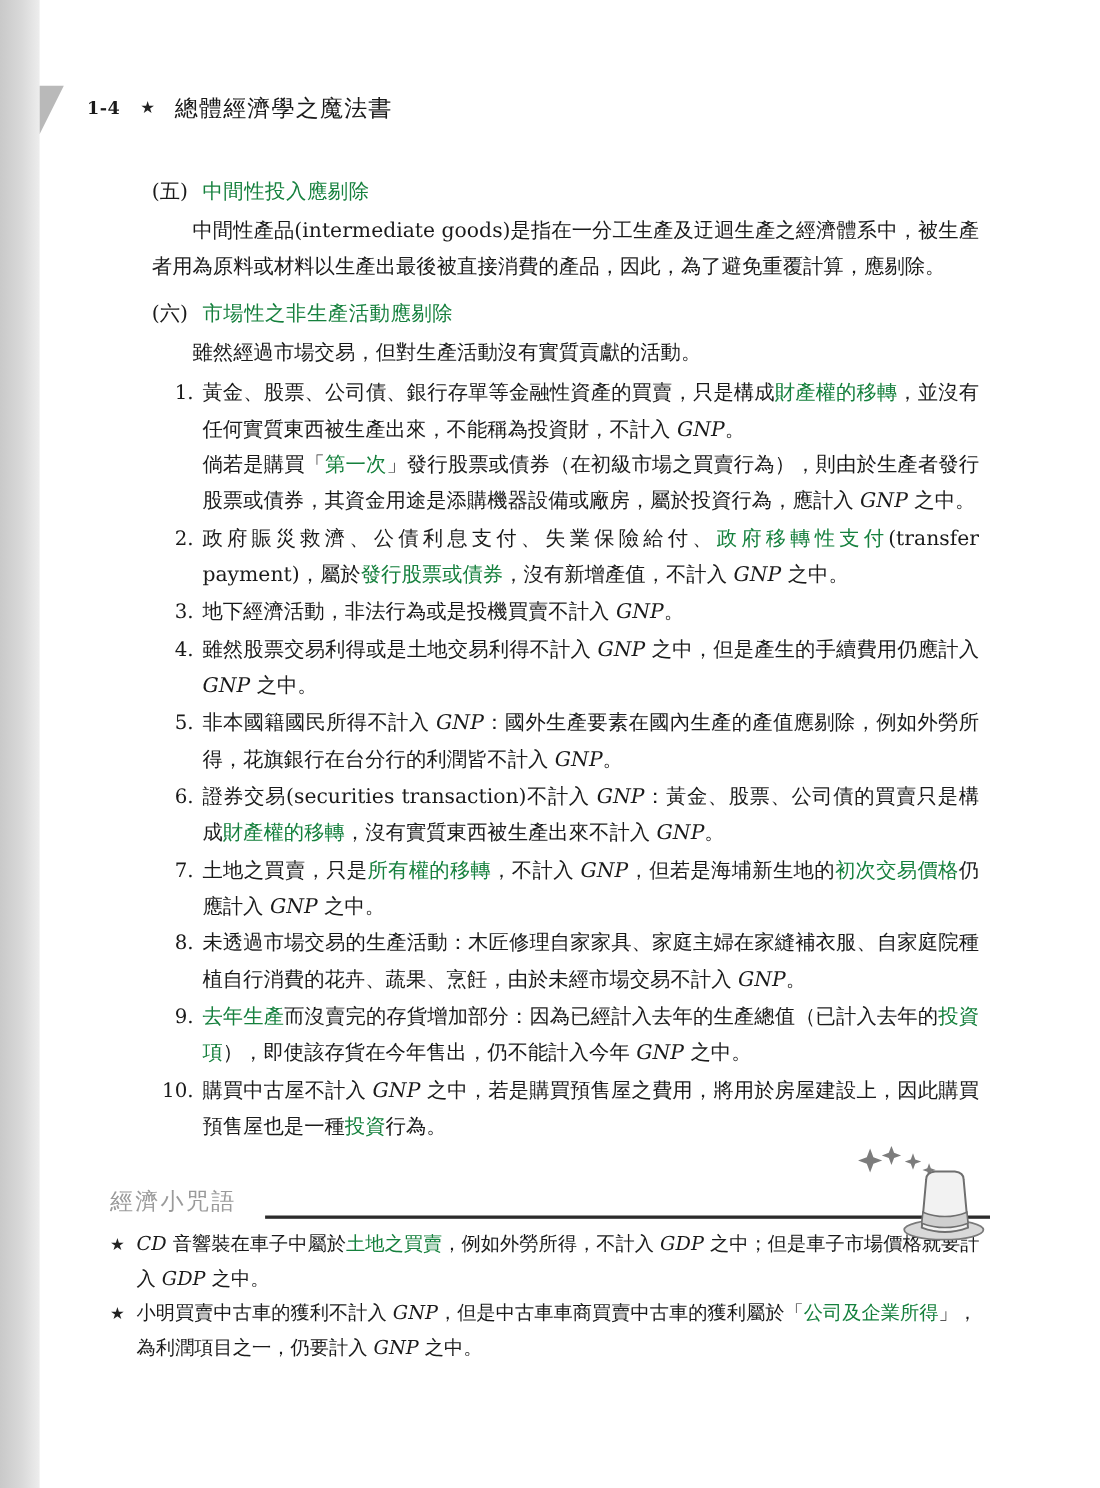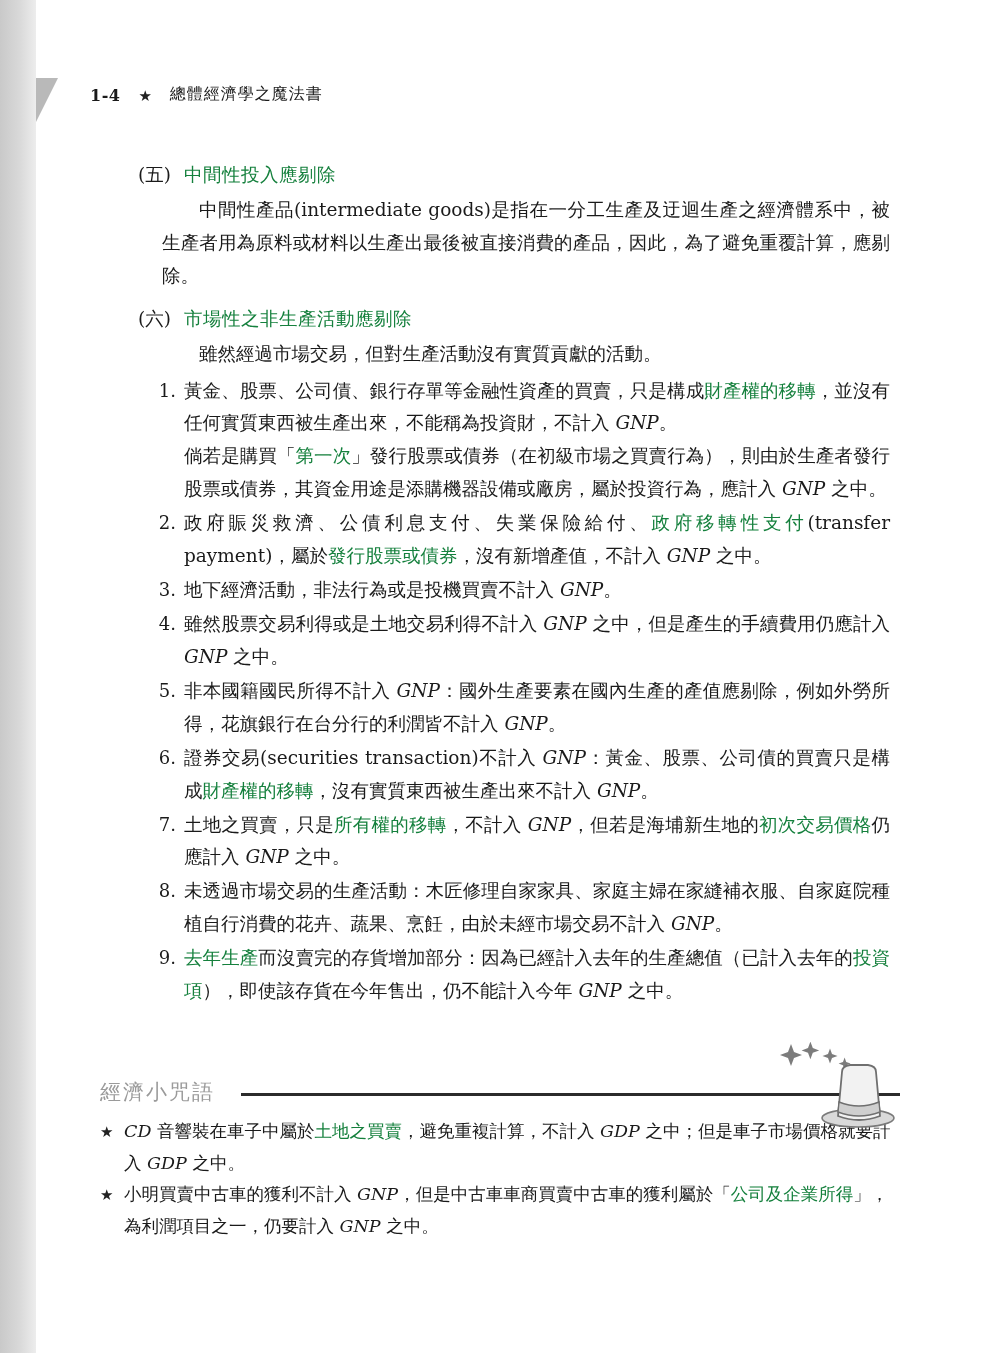--- a/index.html
+++ b/index.html
@@ -26,34 +26,34 @@
     left: 36px; top: 78px;
     width: 0; height: 0;
     border-top: 0 solid transparent;
     border-left: 22px solid #b9b9b9;
     border-bottom: 44px solid transparent;
   }
 
   
   .header {
     position: absolute;
-    left: 90px; top: 84px;
-    display: flex;
-    align-items: flex-end;
+    left: 79px; top: 84px;
+    display: flex;
+    align-items: center;
     gap: 18px;
   }
   .page-num {
     font-family: "DejaVu Serif", "Liberation Serif", serif;
     font-weight: bold;
     font-size: 16px;
     letter-spacing: 0.5px;
   }
   .header-star { font-size: 15px; color: #222; }
   .header-title {
-    font-size: 16px;
+    font-size: 21px;
     letter-spacing: 1px;
   }
 
   
   .content {
     position: absolute;
     left: 138px; top: 155px;
     width: 752px;
     font-size: 18.5px;
     line-height: 1.78;
@@ -65,21 +65,21 @@
     align-items: baseline;
     margin-top: 4px;
   }
   .sec-marker { width: 46px; flex: 0 0 46px; font-size: 18.5px; }
   .sec-title { color: #15803d; font-size: 18.5px; letter-spacing: 0.5px; }
 
   .para {
     text-indent: 2em;
     margin: 2px 0 4px 0;
   }
-  .para.lv2 { margin-left: 24px; }
+  .para.lv2 { }
 
   ol.main {
     list-style: none;
     margin: 2px 0 0 0;
     padding: 0;
   }
   ol.main > li {
     display: flex;
     align-items: baseline;
     margin-bottom: 1px;
@@ -99,21 +99,21 @@
   .lat { font-family: "DejaVu Serif","Liberation Serif",serif; }
 
   
   .spell-box {
     position: absolute;
     left: 100px; top: 1078px;
     width: 800px;
   }
   .spell-head {
     display: flex;
-    align-items: center;
+    align-items: flex-end;
     gap: 16px;
   }
   .spell-title {
     color: #9a9a9a;
     font-size: 21px;
     letter-spacing: 2px;
     white-space: nowrap;
     padding-right: 10px;
   }
   .spell-rule {
@@ -199,20 +199,24 @@
         <span class="li-num">7.</span>
         <span class="li-body"><span>土地之買賣，只是</span><span class="gray">所有權的移轉</span><span>，不計入 </span><span class="ital">GNP</span><span>，但若是海埔新生地的</span><span class="gray">初次交易價格</span><span>仍應計入 </span><span class="ital">GNP</span><span> 之中。</span></span>
       </li>
       <li>
         <span class="li-num">8.</span>
         <span class="li-body"><span>未透過市場交易的生產活動：木匠修理自家家具、家庭主婦在家縫補衣服、自家庭院種植自行消費的花卉、蔬果、烹飪，由於未經市場交易不計入 </span><span class="ital">GNP</span><span>。</span></span>
       </li>
       <li>
         <span class="li-num">9.</span>
         <span class="li-body"><span class="gray">去年生產</span><span>而沒賣完的存貨增加部分：因為已經計入去年的生產總值（已計入去年的</span><span class="gray">投資項</span><span>），即使該存貨在今年售出，仍不能計入今年 </span><span class="ital">GNP</span><span> 之中。</span></span>
+      </li>
+      <li>
+        <span class="li-num">10.</span>
+        <span class="li-body"><span>購買中古屋不計入 </span><span class="ital">GNP</span><span> 之中，若是購買預售屋之費用，將用於房屋建設上，因此購買預售屋也是一種</span><span class="gray">投資</span><span>行為。</span></span>
       </li>
     </ol>
 </div>
 
 <div class="spell-box">
   <div class="spell-head">
     <span class="spell-title">經濟小咒語</span>
     <span class="spell-rule"></span>
     <span class="hat">
       <svg width="120" height="90" viewBox="0 0 120 90" xmlns="http://www.w3.org/2000/svg">
@@ -226,20 +230,20 @@
           <ellipse cx="78" cy="76" rx="36" ry="9" fill="#d9d9d9" stroke="#7a7a7a" stroke-width="1.6"></ellipse>
           <path d="M58 74 L62 30 Q62 24 70 23 L88 23 Q96 24 96 30 L100 74 Q79 82 58 74 Z" fill="#f2f2f2" stroke="#6f6f6f" stroke-width="1.8"></path>
           <path d="M59 60 Q79 68 99 60 L100 70 Q79 78 58 70 Z" fill="#cfcfcf" stroke="#6f6f6f" stroke-width="1.4"></path>
         </g>
       </svg>
     </span>
   </div>
   <div class="spell-items" id="spell-list">
       <div class="spell-item">
         <span class="spell-star">★</span>
-        <span class="spell-text"><span class="ital">CD</span><span> 音響裝在車子中屬於</span><span class="gray">土地之買賣</span><span>，避免重複計算，不計入 </span><span class="ital">GDP</span><span> 之中；但是車子市場價格就要計入 </span><span class="ital">GDP</span><span> 之中。</span></span>
+        <span class="spell-text"><span class="ital">CD</span><span> 音響裝在車子中屬於</span><span class="gray">土地之買賣</span><span>，例如外勞所得，不計入 </span><span class="ital">GDP</span><span> 之中；但是車子市場價格就要計入 </span><span class="ital">GDP</span><span> 之中。</span></span>
       </div>
       <div class="spell-item">
         <span class="spell-star">★</span>
         <span class="spell-text"><span>小明買賣中古車的獲利不計入 </span><span class="ital">GNP</span><span>，但是中古車車商買賣中古車的獲利屬於「</span><span class="gray">公司及企業所得</span><span>」，為利潤項目之一，仍要計入 </span><span class="ital">GNP</span><span> 之中。</span></span>
       </div>
     </div>
 </div>
 
 </body></html>

